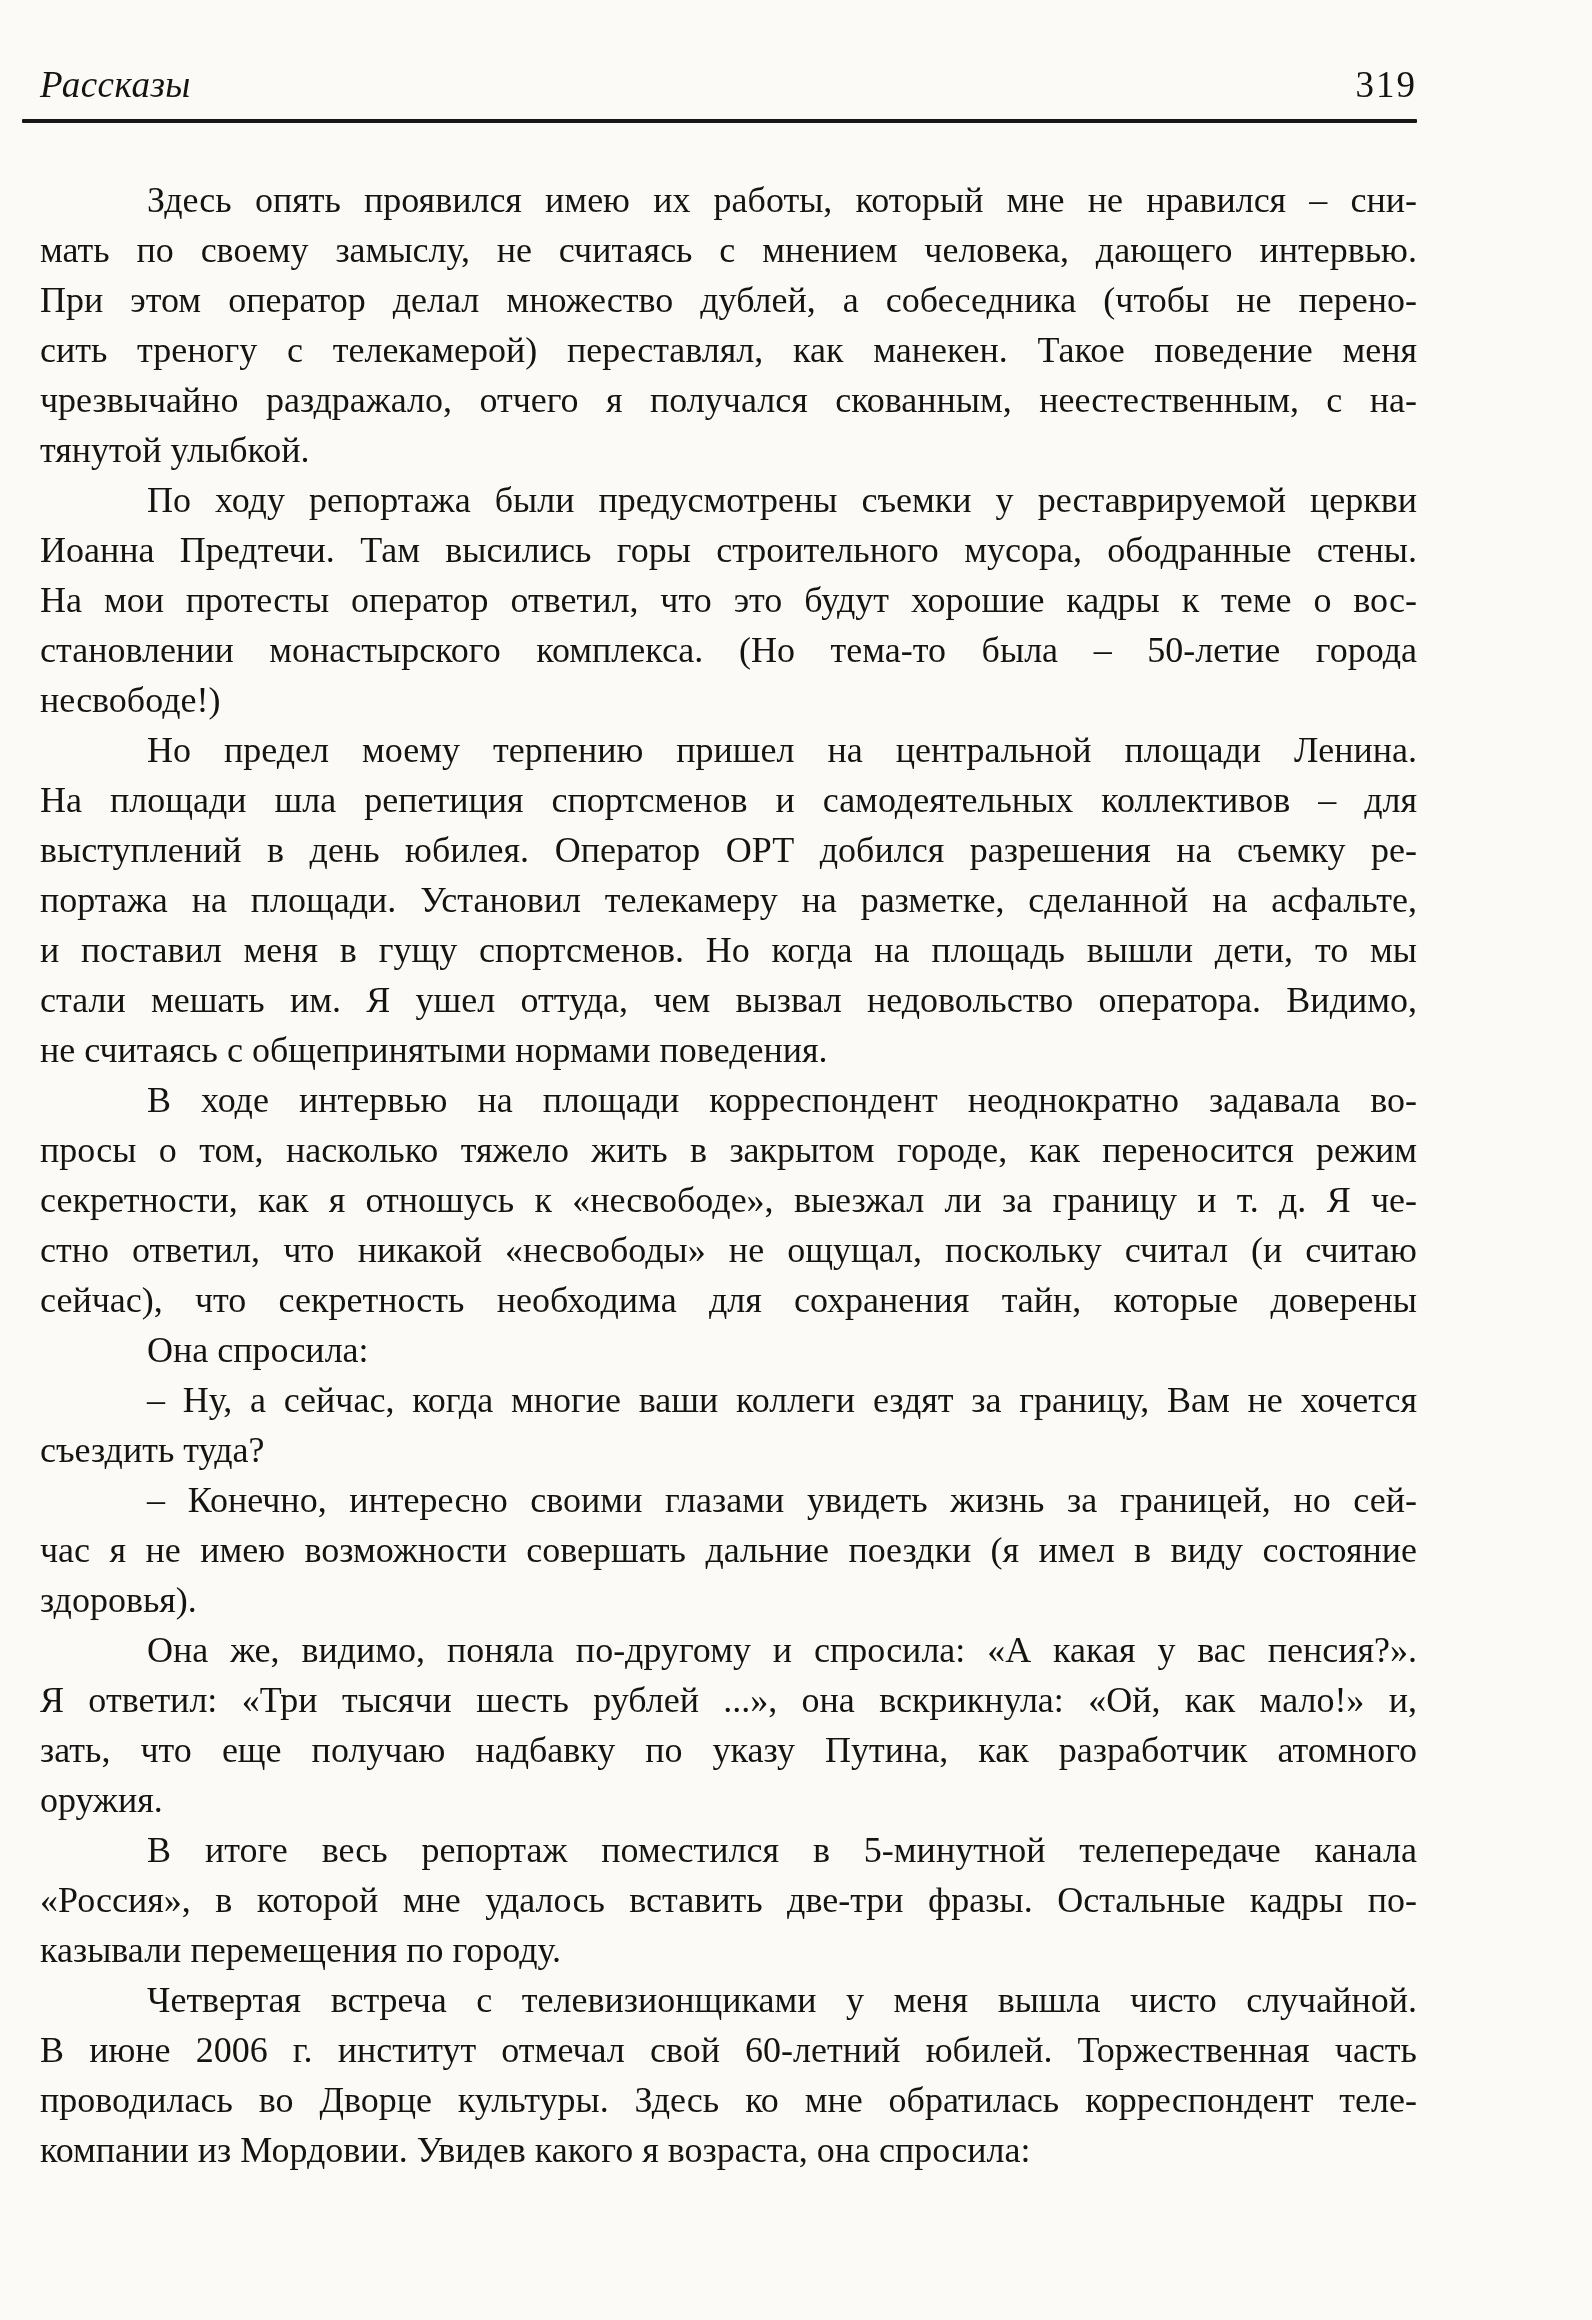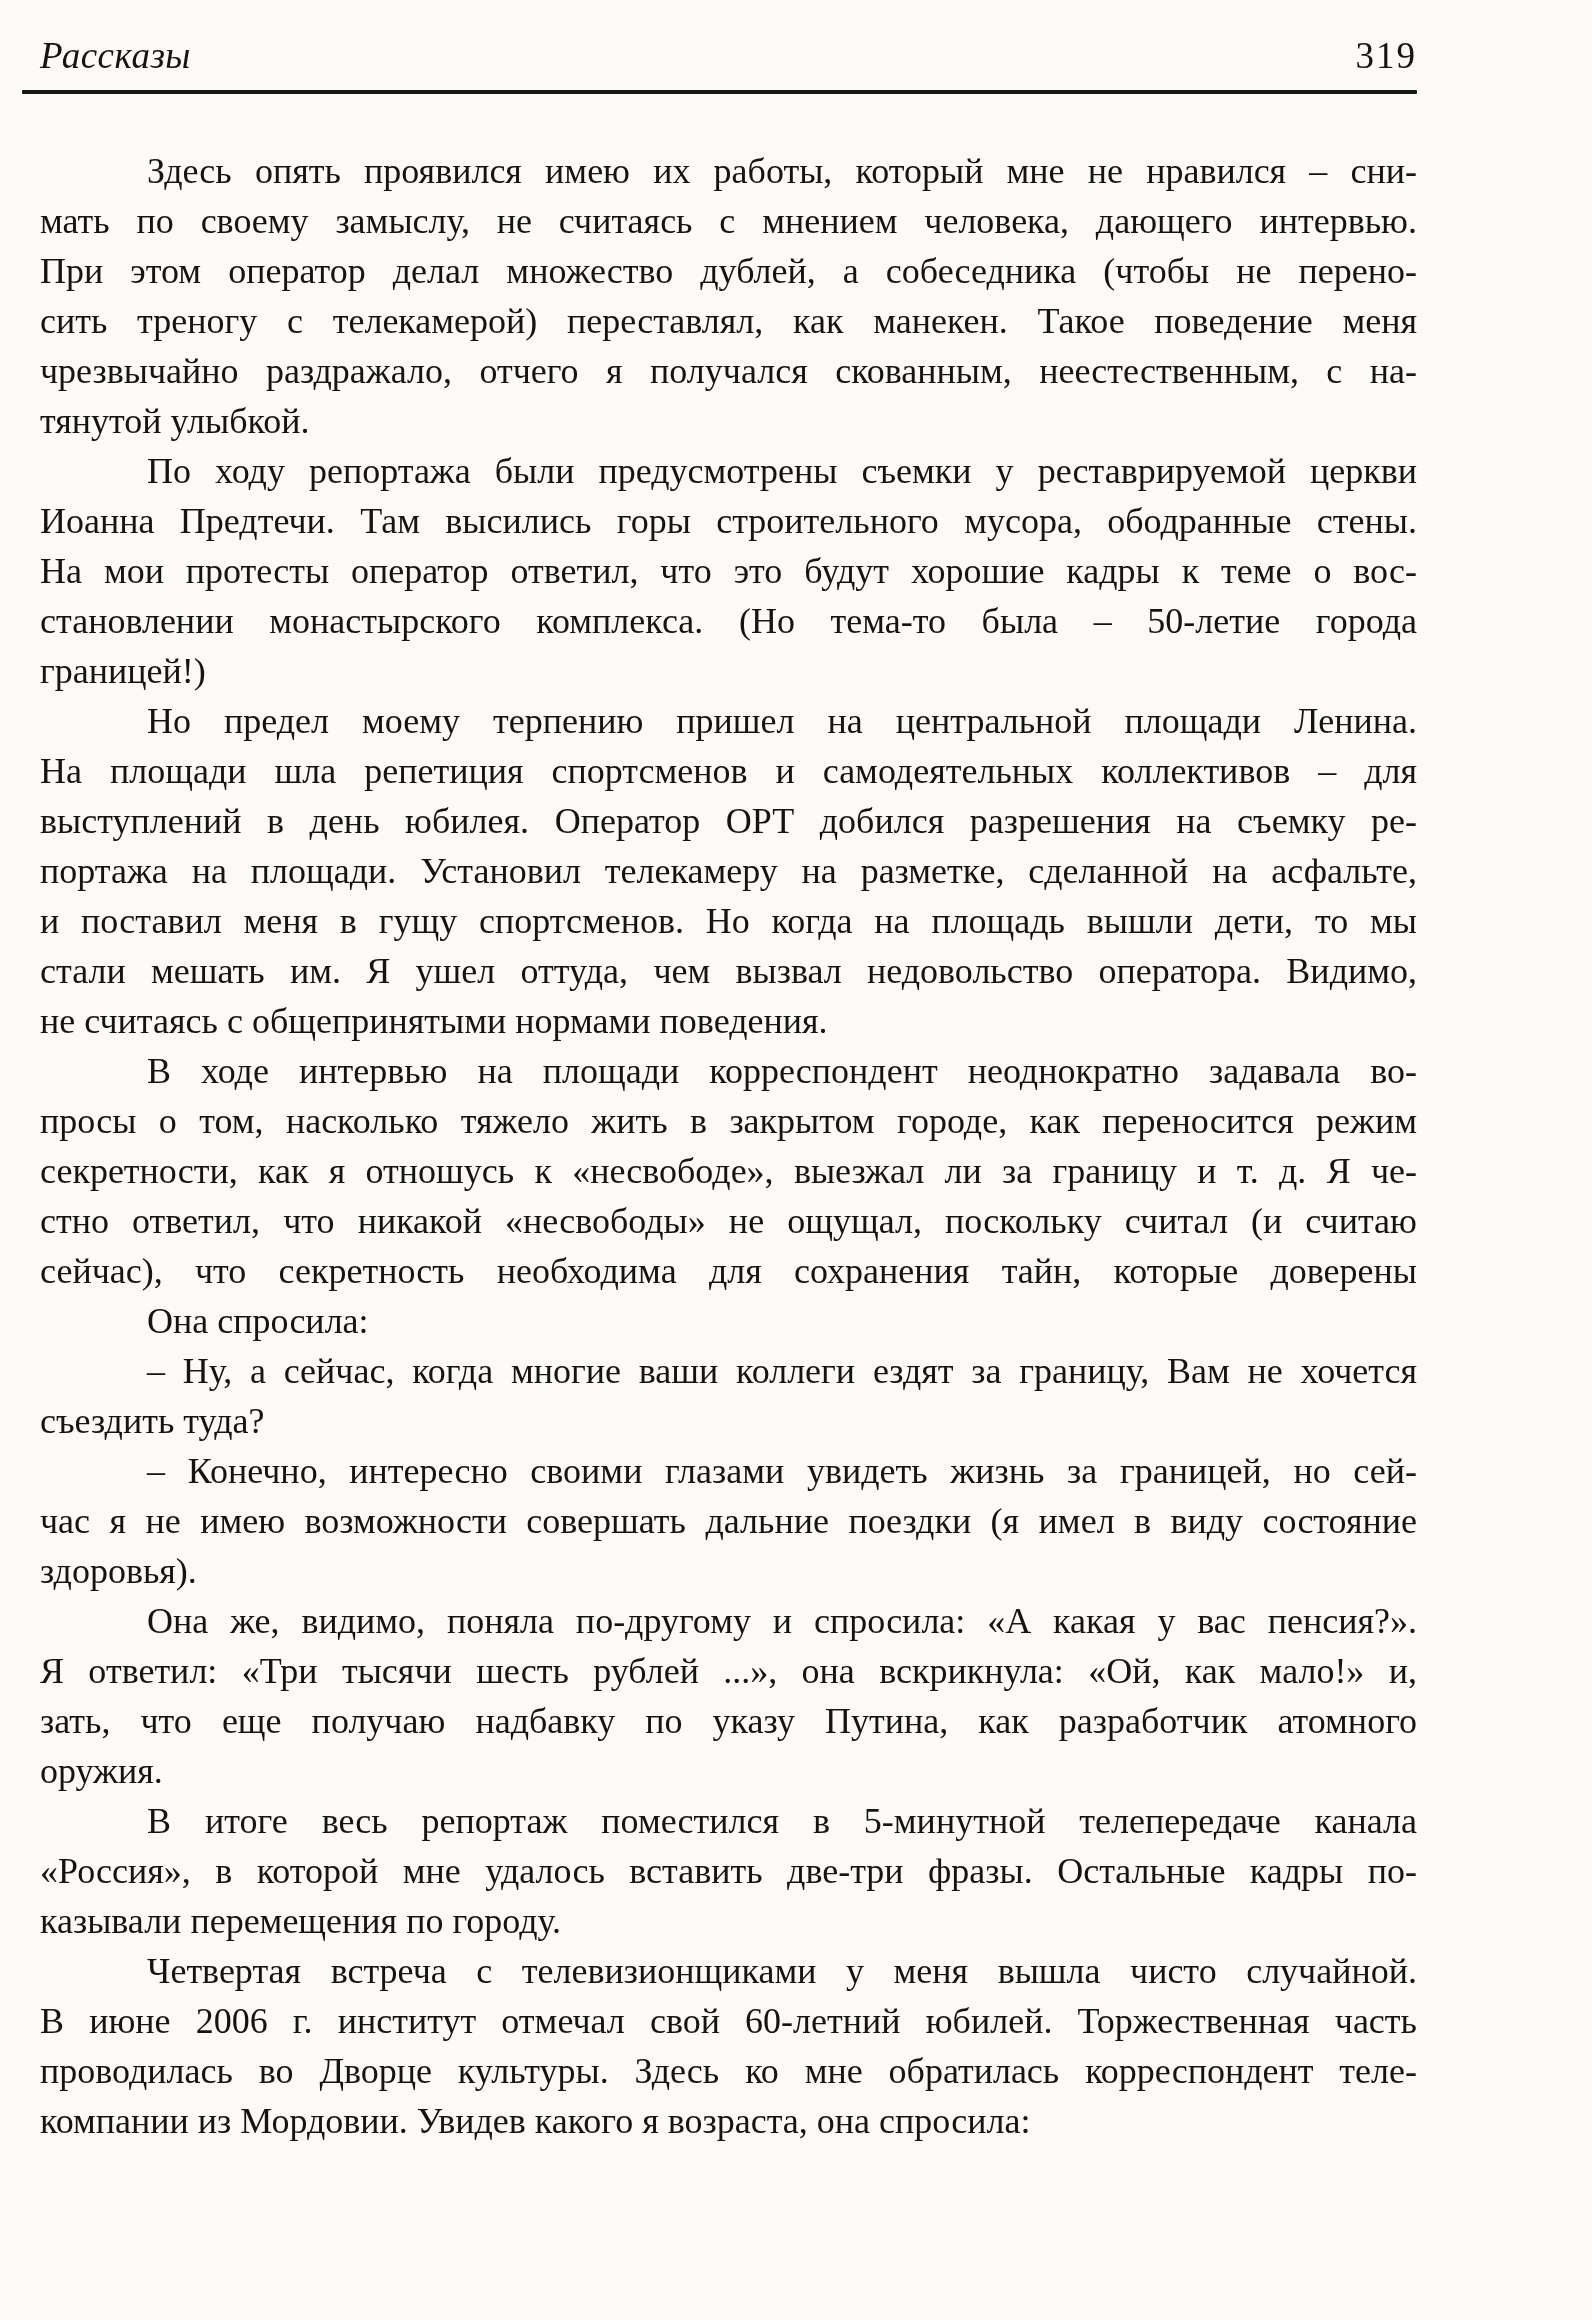--- a/index.html
+++ b/index.html
@@ -8,21 +8,21 @@
     height: 2320px;
     background: #fbfaf7;
     color: #161412;
     font-family: "Liberation Serif", "DejaVu Serif", serif;
     overflow: hidden;
   }
   .page {
     box-sizing: border-box;
     width: 1453px;
     height: 2320px;
-    padding: 4px 36px 0 40px;
+    padding: 33px 36px 0 40px;
   }
   .running-header {
     display: flex;
     justify-content: space-between;
     align-items: baseline;
     font-size: 37px;
     line-height: 44px;
   }
   .running-title {
     font-style: italic;
@@ -75,21 +75,21 @@
         <div class="line"><span>При этом оператор делал множество дублей, а собеседника (чтобы не перено-</span></div>
         <div class="line"><span>сить треногу с телекамерой) переставлял, как манекен. Такое поведение меня</span></div>
         <div class="line"><span>чрезвычайно раздражало, отчего я получался скованным, неестественным, с на-</span></div>
         <div class="line last"><span>тянутой улыбкой.</span></div>
       </div>
       <div class="para">
         <div class="line first"><span>По ходу репортажа были предусмотрены съемки у реставрируемой церкви</span></div>
         <div class="line"><span>Иоанна Предтечи. Там высились горы строительного мусора, ободранные стены.</span></div>
         <div class="line"><span>На мои протесты оператор ответил, что это будут хорошие кадры к теме о вос-</span></div>
         <div class="line"><span>становлении монастырского комплекса. (Но тема-то была – 50-летие </span><span class="b">города</span></div>
-        <div class="line last"><span class="b">границей</span><span>!)</span></div>
+        <div class="line last"><span class="b">несвободе</span><span>!)</span></div>
       </div>
       <div class="para">
         <div class="line first"><span>Но предел моему терпению пришел на центральной площади Ленина.</span></div>
         <div class="line"><span>На площади шла репетиция спортсменов и самодеятельных коллективов – для</span></div>
         <div class="line"><span>выступлений в день юбилея. Оператор ОРТ добился разрешения на съемку ре-</span></div>
         <div class="line"><span>портажа на площади. Установил телекамеру на разметке, сделанной на асфальте,</span></div>
         <div class="line"><span>и поставил меня в гущу спортсменов. Но когда на площадь вышли дети, то мы</span></div>
         <div class="line"><span>стали мешать им. Я ушел оттуда, чем вызвал недовольство оператора. Видимо,</span></div>
         <div class="line last"><span>не считаясь с общепринятыми нормами поведения.</span></div>
       </div>

